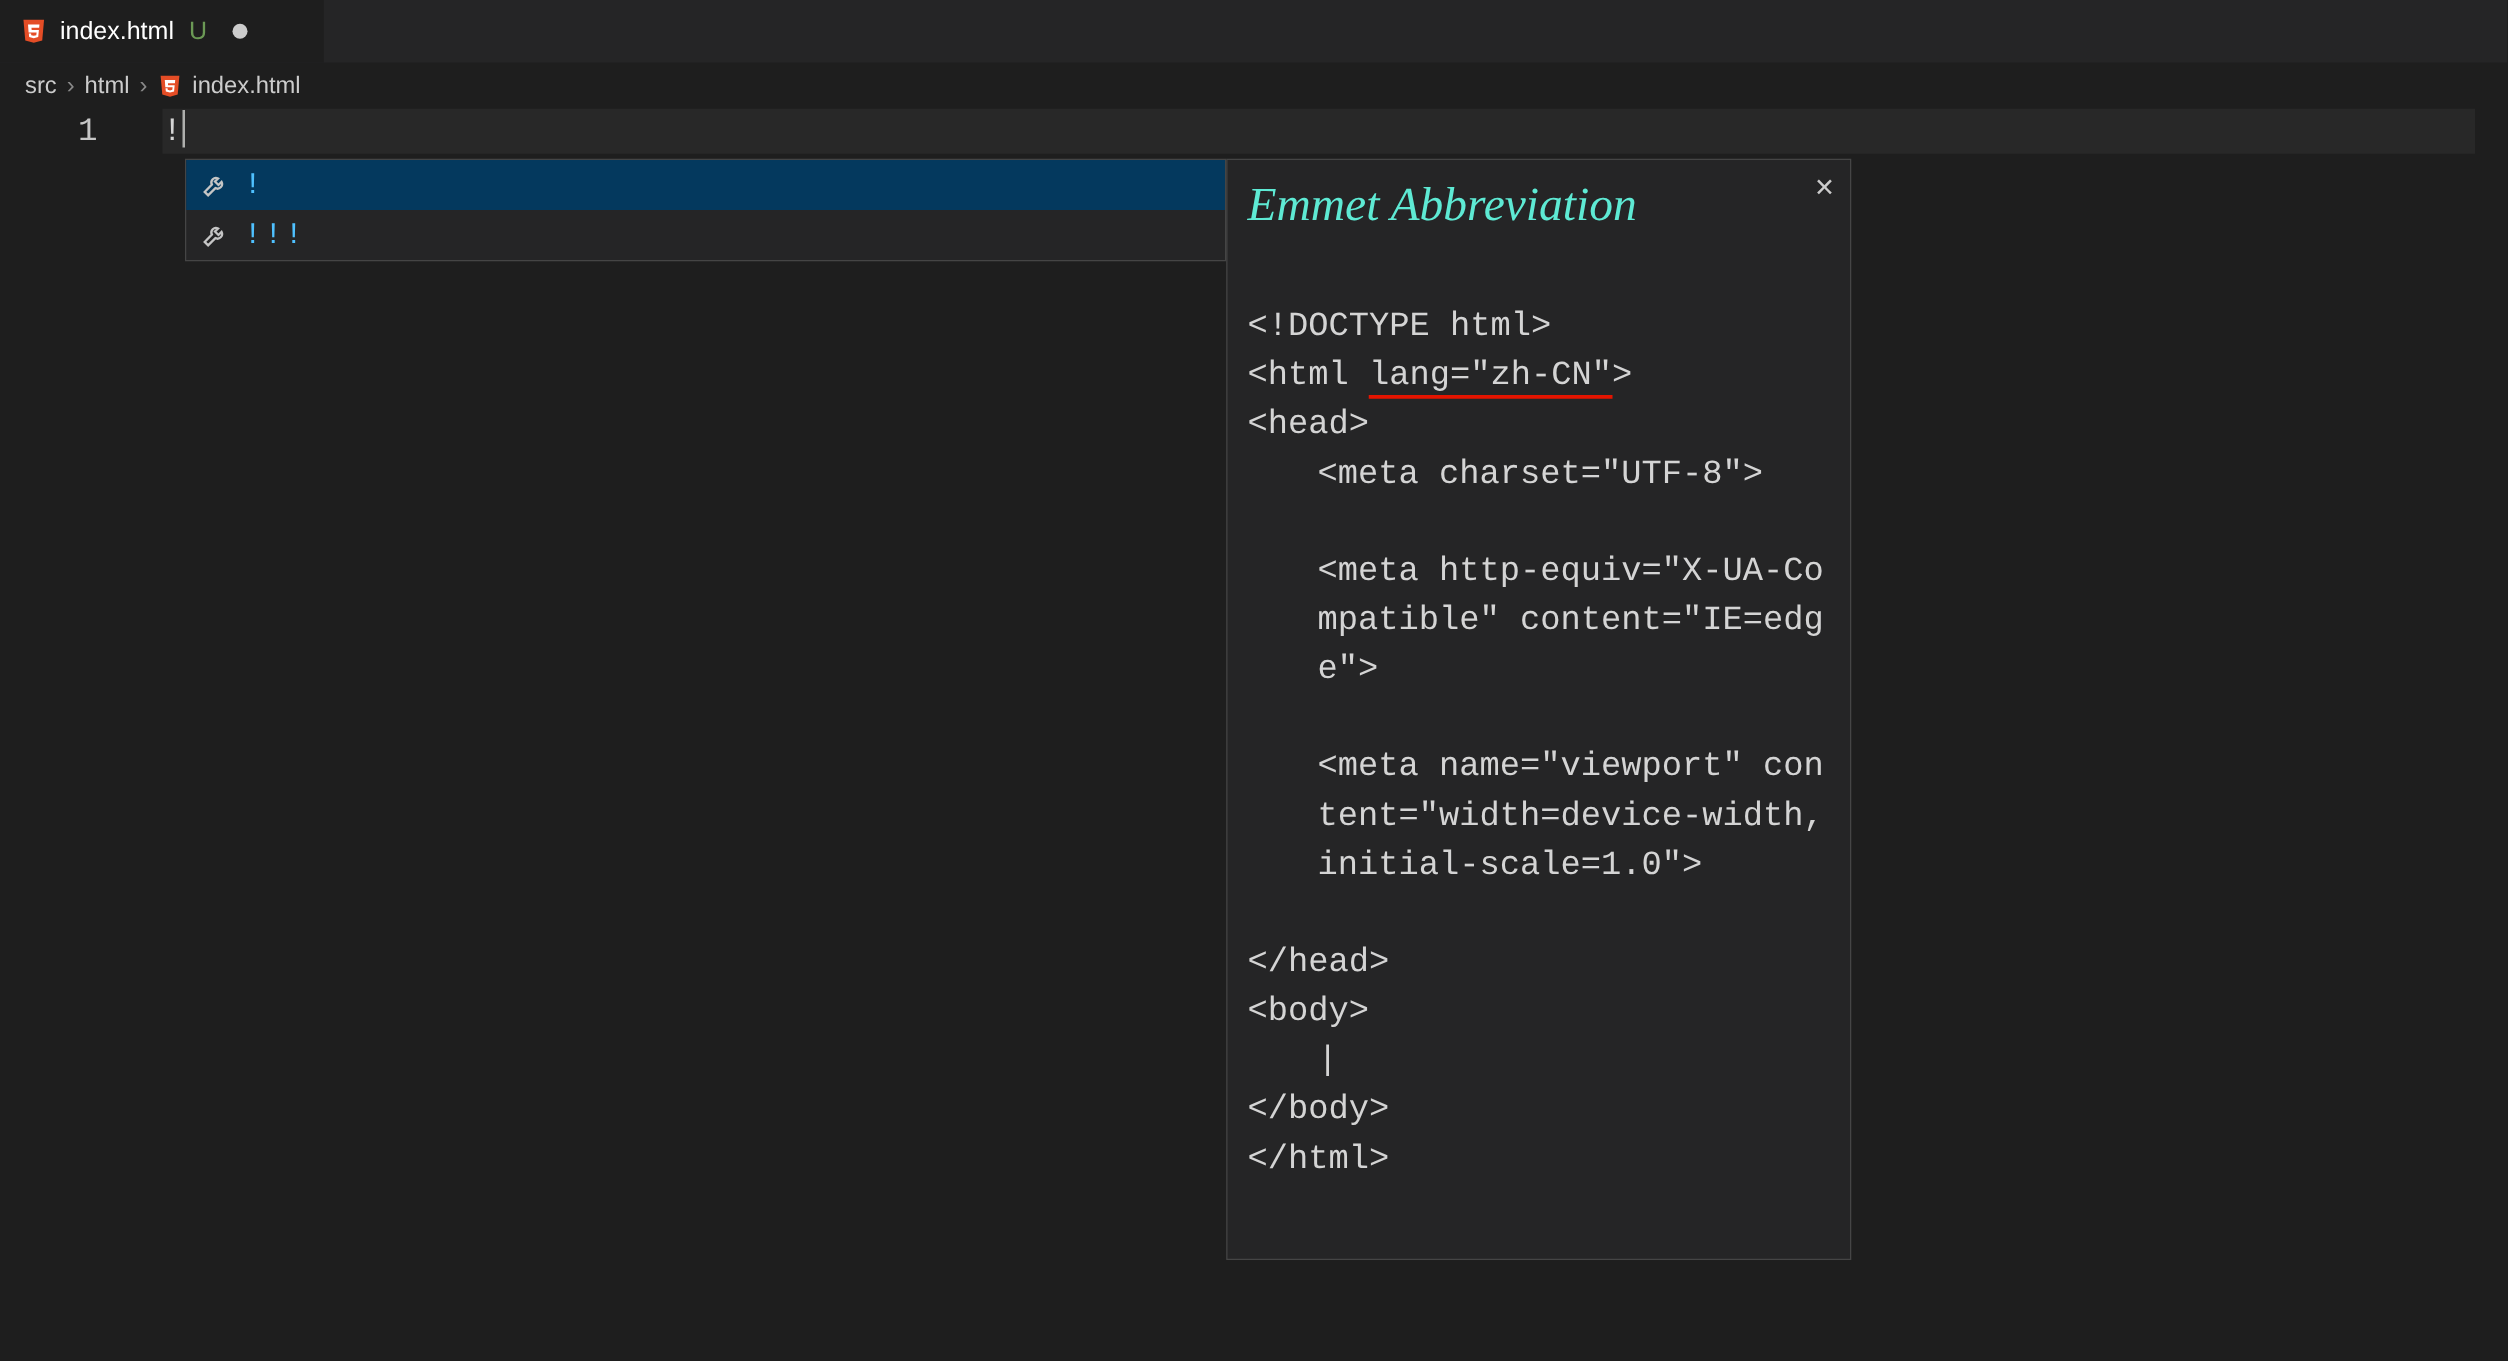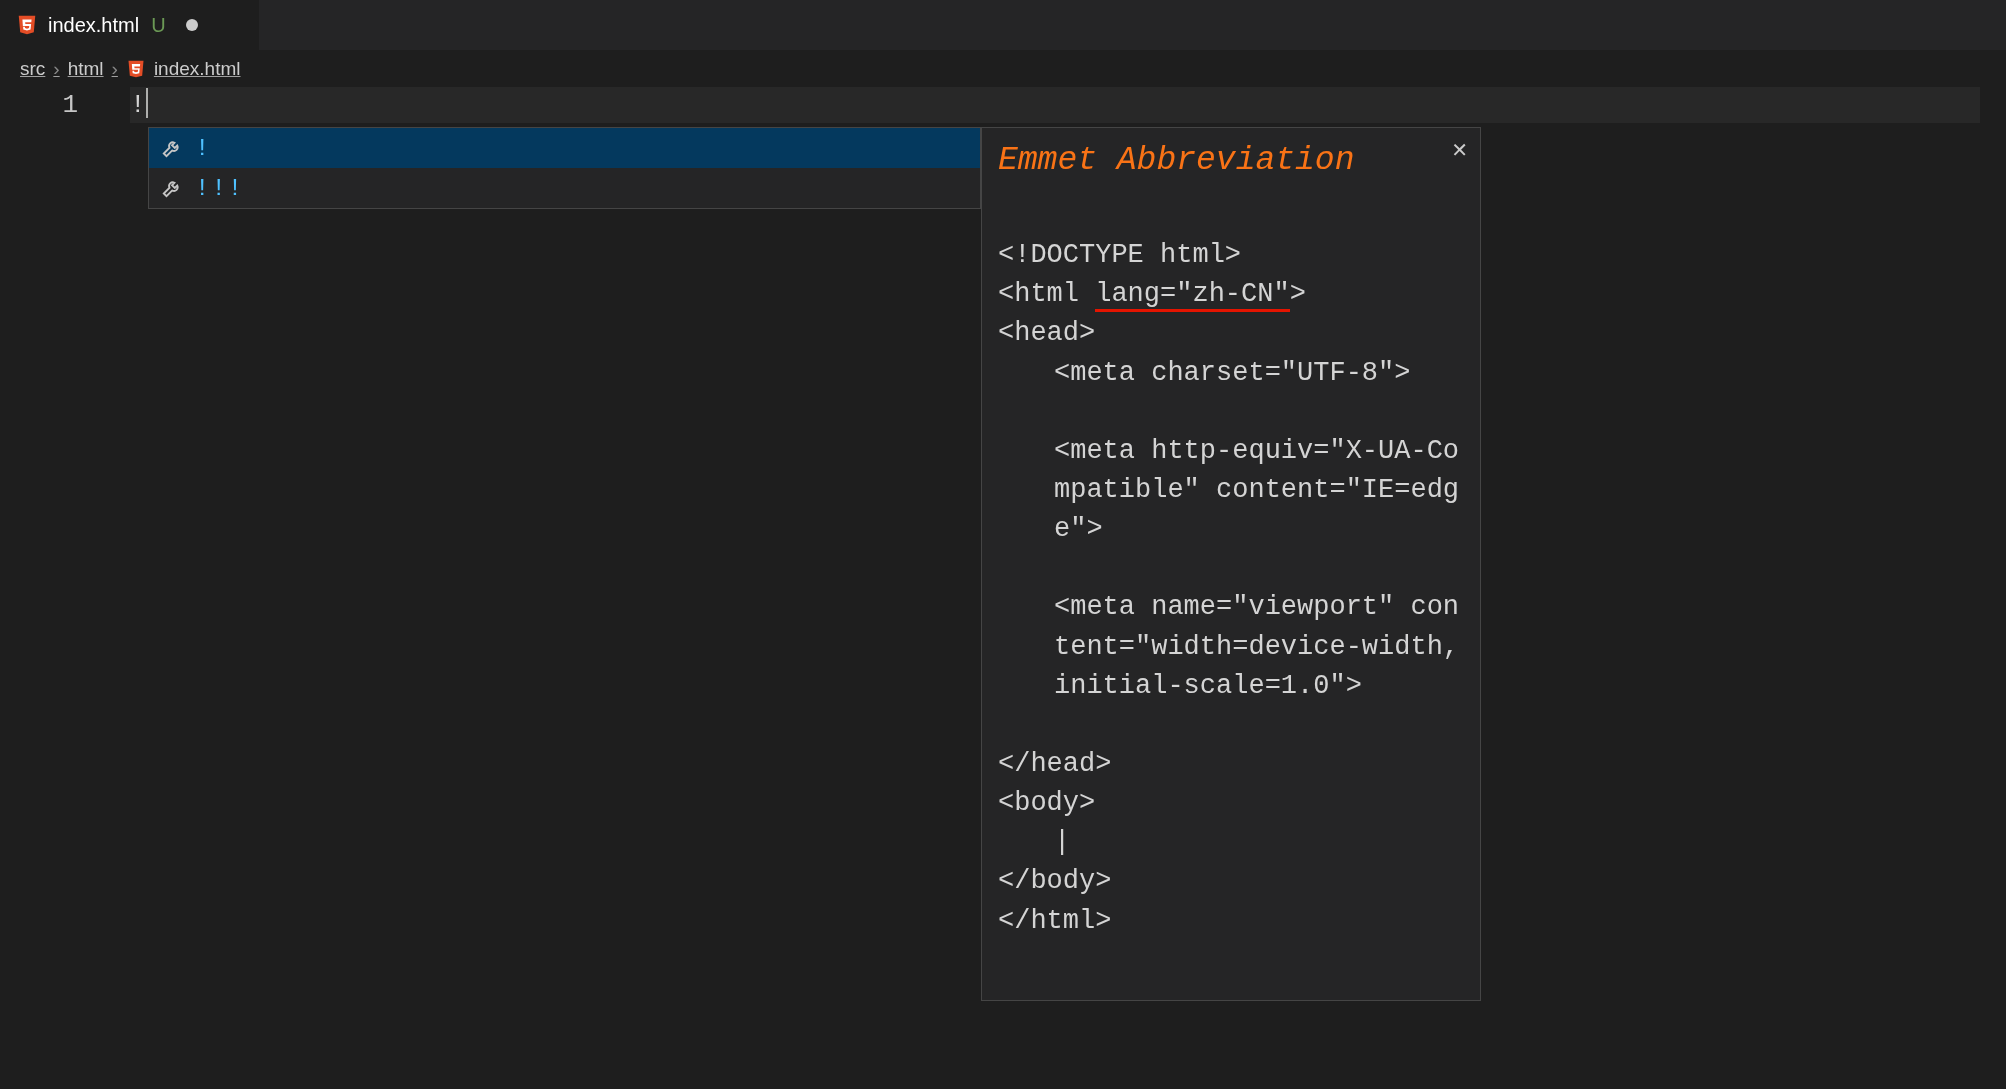--- a/index.html
+++ b/index.html
@@ -43,21 +43,20 @@
 
   
   .breadcrumb {
     height: 34px;
     padding: 4px 20px 0 20px;
     display: flex;
     align-items: center;
     gap: 8px;
     font-size: 19px;
     color: #a0a0a0;
-    text-decoration: underline;
   }
   .breadcrumb .crumb { color: #cccccc; }
   .breadcrumb .sep { color: #888; }
   .breadcrumb .html-icon-sm { width: 20px; height: 20px; display:inline-flex;}
 
   
   .editor {
     position: relative;
     height: calc(1089px - 50px - 34px);
     background: #1e1e1e;
@@ -146,23 +145,23 @@
   .doc-panel {
     position: absolute;
     left: 981px;
     top: 43px;
     width: 500px;
     background: #252526;
     border: 1px solid #454545;
     padding: 14px 16px 20px 16px;
   }
   .doc-title {
-    font-family: Liberation Mono, monospace;
-    font-size: 33px;
-    color: #f97316;
+    font-family: Liberation Serif, serif;
+    font-size: 38px;
+    color: #5eead4;
     font-style: italic;
     margin-bottom: 18px;
   }
   .doc-close {
     position: absolute;
     right: 12px; top: 10px;
     font-size: 20px;
     color: #cccccc;
     cursor: pointer;
   }

